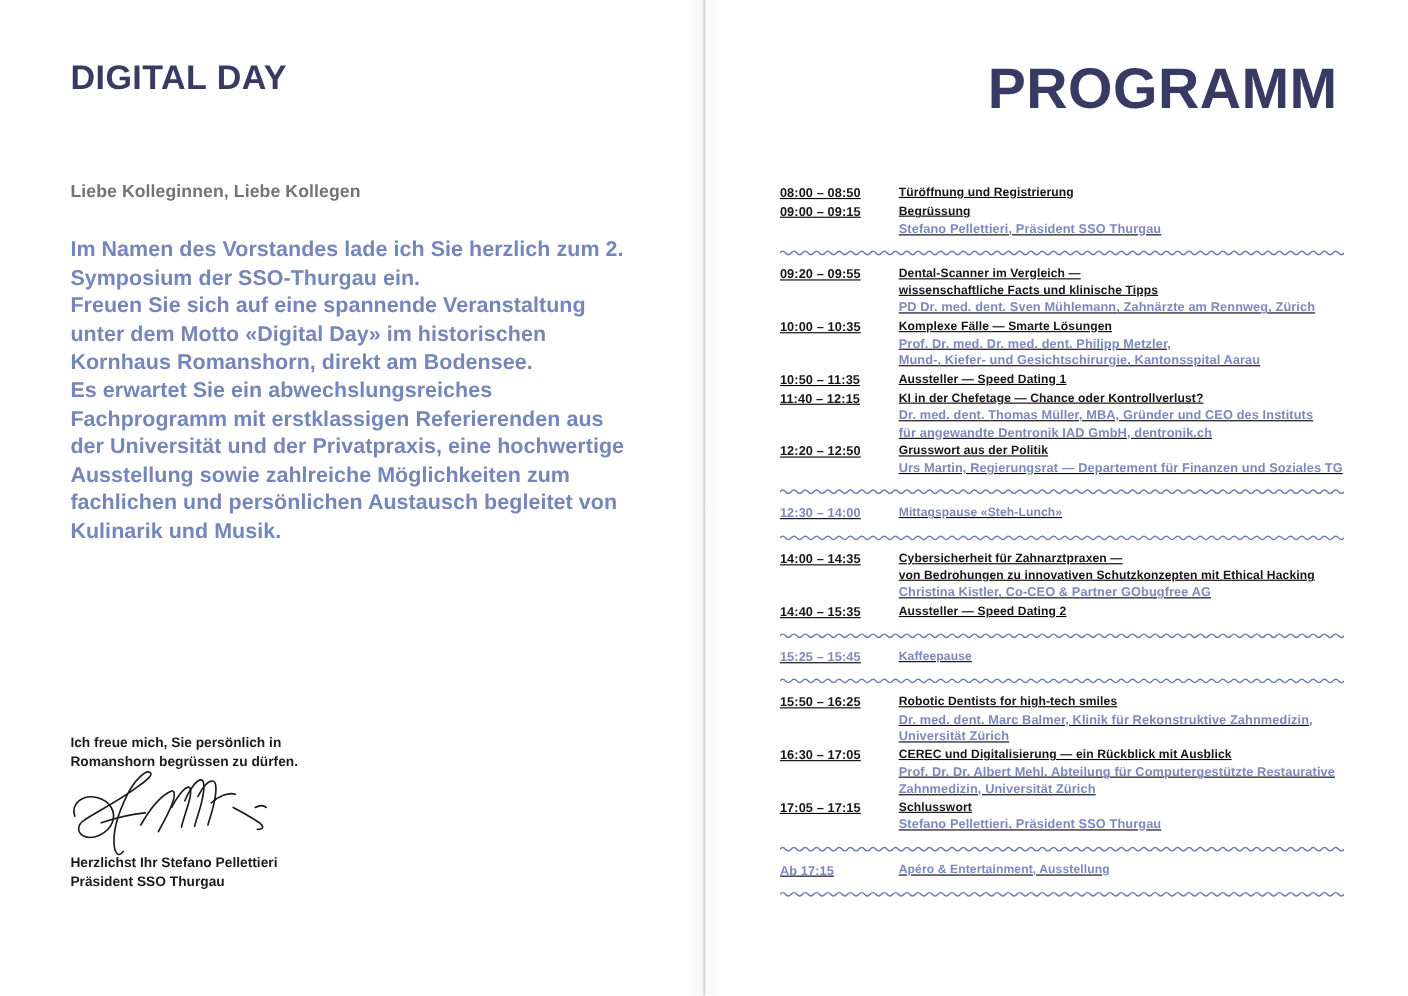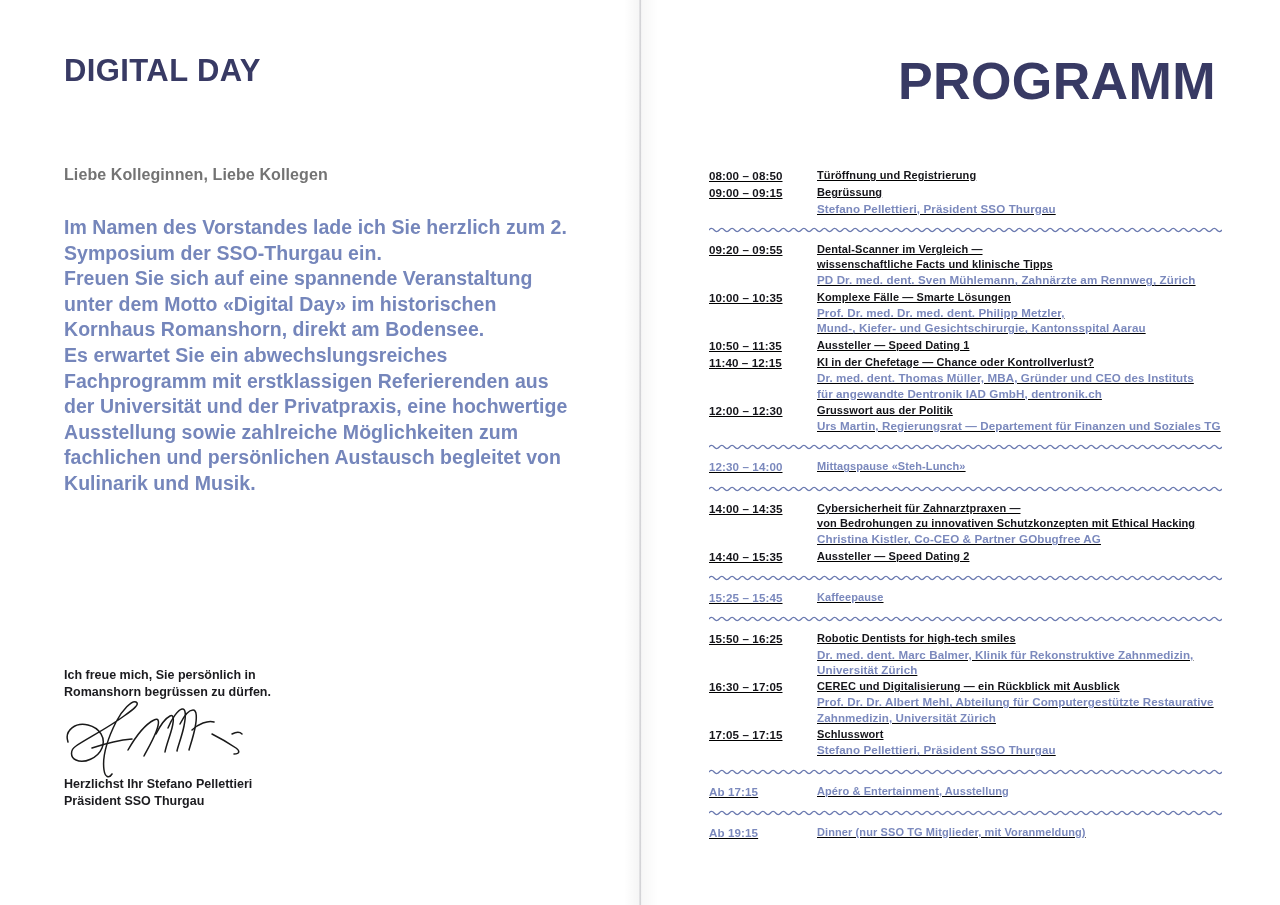--- a/index.html
+++ b/index.html
@@ -278,21 +278,21 @@
           </div>
         </div>
         <div class="row">
           <div class="time">11:40 – 12:15</div>
           <div class="detail">
             <div class="title">KI in der Chefetage — Chance oder Kontrollverlust?</div>
             <div class="speaker">Dr. med. dent. Thomas Müller, MBA, Gründer und CEO des Instituts<br>für angewandte Dentronik IAD GmbH, dentronik.ch</div>
           </div>
         </div>
         <div class="row">
-          <div class="time">12:00 – 12:30</div>
+          <div class="time">12:20 – 12:50</div>
           <div class="detail">
             <div class="title">Grusswort aus der Politik</div>
             <div class="speaker">Urs Martin, Regierungsrat — Departement für Finanzen und Soziales TG</div>
           </div>
         </div>
         <div class="wave">
           <svg viewBox="0 0 513 10" preserveAspectRatio="none">
             <path d="M0 5 q 2.56 -3.1 5.13 0 q 2.56 3.1 5.13 0 q 2.56 -3.1 5.13 0 q 2.56 3.1 5.13 0 q 2.56 -3.1 5.13 0 q 2.56 3.1 5.13 0 q 2.56 -3.1 5.13 0 q 2.56 3.1 5.13 0 q 2.56 -3.1 5.13 0 q 2.56 3.1 5.13 0 q 2.56 -3.1 5.13 0 q 2.56 3.1 5.13 0 q 2.56 -3.1 5.13 0 q 2.56 3.1 5.13 0 q 2.56 -3.1 5.13 0 q 2.56 3.1 5.13 0 q 2.56 -3.1 5.13 0 q 2.56 3.1 5.13 0 q 2.56 -3.1 5.13 0 q 2.56 3.1 5.13 0 q 2.56 -3.1 5.13 0 q 2.56 3.1 5.13 0 q 2.56 -3.1 5.13 0 q 2.56 3.1 5.13 0 q 2.56 -3.1 5.13 0 q 2.56 3.1 5.13 0 q 2.56 -3.1 5.13 0 q 2.56 3.1 5.13 0 q 2.56 -3.1 5.13 0 q 2.56 3.1 5.13 0 q 2.56 -3.1 5.13 0 q 2.56 3.1 5.13 0 q 2.56 -3.1 5.13 0 q 2.56 3.1 5.13 0 q 2.56 -3.1 5.13 0 q 2.56 3.1 5.13 0 q 2.56 -3.1 5.13 0 q 2.56 3.1 5.13 0 q 2.56 -3.1 5.13 0 q 2.56 3.1 5.13 0 q 2.56 -3.1 5.13 0 q 2.56 3.1 5.13 0 q 2.56 -3.1 5.13 0 q 2.56 3.1 5.13 0 q 2.56 -3.1 5.13 0 q 2.56 3.1 5.13 0 q 2.56 -3.1 5.13 0 q 2.56 3.1 5.13 0 q 2.56 -3.1 5.13 0 q 2.56 3.1 5.13 0 q 2.56 -3.1 5.13 0 q 2.56 3.1 5.13 0 q 2.56 -3.1 5.13 0 q 2.56 3.1 5.13 0 q 2.56 -3.1 5.13 0 q 2.56 3.1 5.13 0 q 2.56 -3.1 5.13 0 q 2.56 3.1 5.13 0 q 2.56 -3.1 5.13 0 q 2.56 3.1 5.13 0 q 2.56 -3.1 5.13 0 q 2.56 3.1 5.13 0 q 2.56 -3.1 5.13 0 q 2.56 3.1 5.13 0 q 2.56 -3.1 5.13 0 q 2.56 3.1 5.13 0 q 2.56 -3.1 5.13 0 q 2.56 3.1 5.13 0 q 2.56 -3.1 5.13 0 q 2.56 3.1 5.13 0 q 2.56 -3.1 5.13 0 q 2.56 3.1 5.13 0 q 2.56 -3.1 5.13 0 q 2.56 3.1 5.13 0 q 2.56 -3.1 5.13 0 q 2.56 3.1 5.13 0 q 2.56 -3.1 5.13 0 q 2.56 3.1 5.13 0 q 2.56 -3.1 5.13 0 q 2.56 3.1 5.13 0 q 2.56 -3.1 5.13 0 q 2.56 3.1 5.13 0 q 2.56 -3.1 5.13 0 q 2.56 3.1 5.13 0 q 2.56 -3.1 5.13 0 q 2.56 3.1 5.13 0 q 2.56 -3.1 5.13 0 q 2.56 3.1 5.13 0 q 2.56 -3.1 5.13 0 q 2.56 3.1 5.13 0 q 2.56 -3.1 5.13 0 q 2.56 3.1 5.13 0 q 2.56 -3.1 5.13 0 q 2.56 3.1 5.13 0 q 2.56 -3.1 5.13 0 q 2.56 3.1 5.13 0 q 2.56 -3.1 5.13 0 q 2.56 3.1 5.13 0 q 2.56 -3.1 5.13 0 q 2.56 3.1 5.13 0" fill="none" stroke="#6b7ab0" stroke-width="1.3"></path>
           </svg>
         </div>
@@ -365,22 +365,16 @@
         <div class="row break">
           <div class="time">Ab 17:15</div>
           <div class="detail">
             <div class="title">Apéro &amp; Entertainment, Ausstellung</div>
           </div>
         </div>
         <div class="wave">
           <svg viewBox="0 0 513 10" preserveAspectRatio="none">
             <path d="M0 5 q 2.56 -3.1 5.13 0 q 2.56 3.1 5.13 0 q 2.56 -3.1 5.13 0 q 2.56 3.1 5.13 0 q 2.56 -3.1 5.13 0 q 2.56 3.1 5.13 0 q 2.56 -3.1 5.13 0 q 2.56 3.1 5.13 0 q 2.56 -3.1 5.13 0 q 2.56 3.1 5.13 0 q 2.56 -3.1 5.13 0 q 2.56 3.1 5.13 0 q 2.56 -3.1 5.13 0 q 2.56 3.1 5.13 0 q 2.56 -3.1 5.13 0 q 2.56 3.1 5.13 0 q 2.56 -3.1 5.13 0 q 2.56 3.1 5.13 0 q 2.56 -3.1 5.13 0 q 2.56 3.1 5.13 0 q 2.56 -3.1 5.13 0 q 2.56 3.1 5.13 0 q 2.56 -3.1 5.13 0 q 2.56 3.1 5.13 0 q 2.56 -3.1 5.13 0 q 2.56 3.1 5.13 0 q 2.56 -3.1 5.13 0 q 2.56 3.1 5.13 0 q 2.56 -3.1 5.13 0 q 2.56 3.1 5.13 0 q 2.56 -3.1 5.13 0 q 2.56 3.1 5.13 0 q 2.56 -3.1 5.13 0 q 2.56 3.1 5.13 0 q 2.56 -3.1 5.13 0 q 2.56 3.1 5.13 0 q 2.56 -3.1 5.13 0 q 2.56 3.1 5.13 0 q 2.56 -3.1 5.13 0 q 2.56 3.1 5.13 0 q 2.56 -3.1 5.13 0 q 2.56 3.1 5.13 0 q 2.56 -3.1 5.13 0 q 2.56 3.1 5.13 0 q 2.56 -3.1 5.13 0 q 2.56 3.1 5.13 0 q 2.56 -3.1 5.13 0 q 2.56 3.1 5.13 0 q 2.56 -3.1 5.13 0 q 2.56 3.1 5.13 0 q 2.56 -3.1 5.13 0 q 2.56 3.1 5.13 0 q 2.56 -3.1 5.13 0 q 2.56 3.1 5.13 0 q 2.56 -3.1 5.13 0 q 2.56 3.1 5.13 0 q 2.56 -3.1 5.13 0 q 2.56 3.1 5.13 0 q 2.56 -3.1 5.13 0 q 2.56 3.1 5.13 0 q 2.56 -3.1 5.13 0 q 2.56 3.1 5.13 0 q 2.56 -3.1 5.13 0 q 2.56 3.1 5.13 0 q 2.56 -3.1 5.13 0 q 2.56 3.1 5.13 0 q 2.56 -3.1 5.13 0 q 2.56 3.1 5.13 0 q 2.56 -3.1 5.13 0 q 2.56 3.1 5.13 0 q 2.56 -3.1 5.13 0 q 2.56 3.1 5.13 0 q 2.56 -3.1 5.13 0 q 2.56 3.1 5.13 0 q 2.56 -3.1 5.13 0 q 2.56 3.1 5.13 0 q 2.56 -3.1 5.13 0 q 2.56 3.1 5.13 0 q 2.56 -3.1 5.13 0 q 2.56 3.1 5.13 0 q 2.56 -3.1 5.13 0 q 2.56 3.1 5.13 0 q 2.56 -3.1 5.13 0 q 2.56 3.1 5.13 0 q 2.56 -3.1 5.13 0 q 2.56 3.1 5.13 0 q 2.56 -3.1 5.13 0 q 2.56 3.1 5.13 0 q 2.56 -3.1 5.13 0 q 2.56 3.1 5.13 0 q 2.56 -3.1 5.13 0 q 2.56 3.1 5.13 0 q 2.56 -3.1 5.13 0 q 2.56 3.1 5.13 0 q 2.56 -3.1 5.13 0 q 2.56 3.1 5.13 0 q 2.56 -3.1 5.13 0 q 2.56 3.1 5.13 0 q 2.56 -3.1 5.13 0 q 2.56 3.1 5.13 0" fill="none" stroke="#6b7ab0" stroke-width="1.3"></path>
           </svg>
-        </div>
-        <div class="row break">
-          <div class="time">Ab 19:15</div>
-          <div class="detail">
-            <div class="title">Dinner (nur SSO TG Mitglieder, mit Voranmeldung)</div>
-          </div>
         </div>
       </div>
   </div>
 </div>
 
 </body></html>

